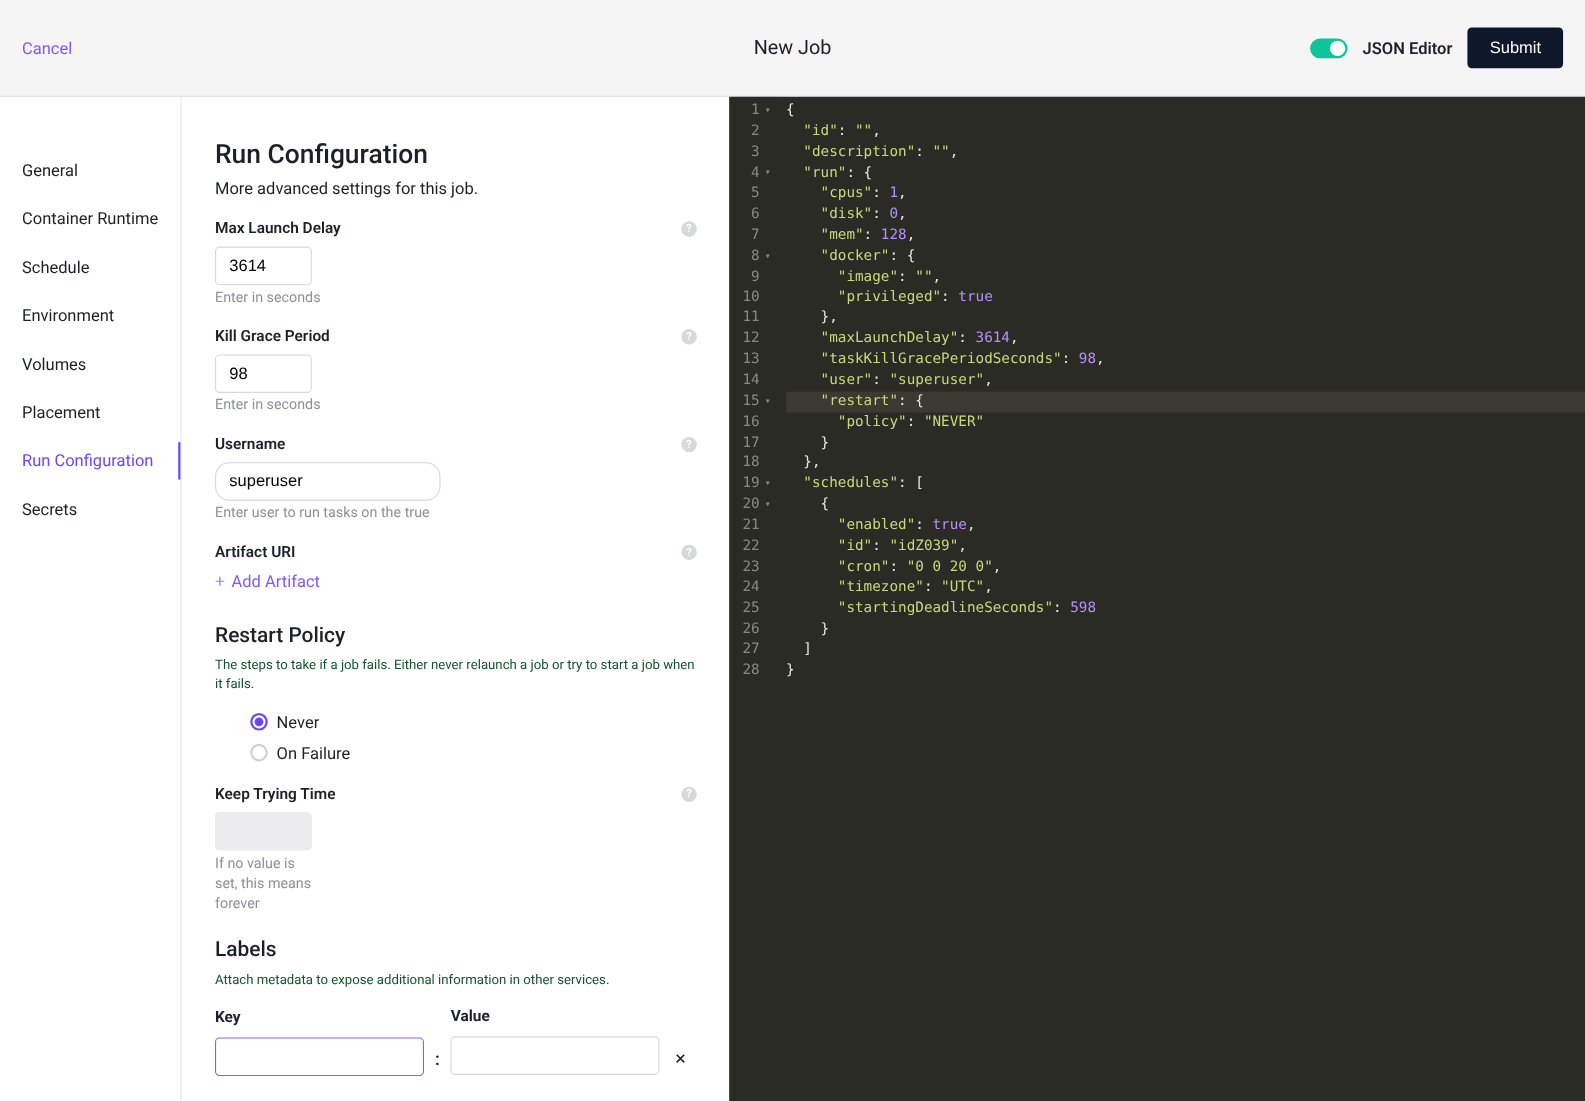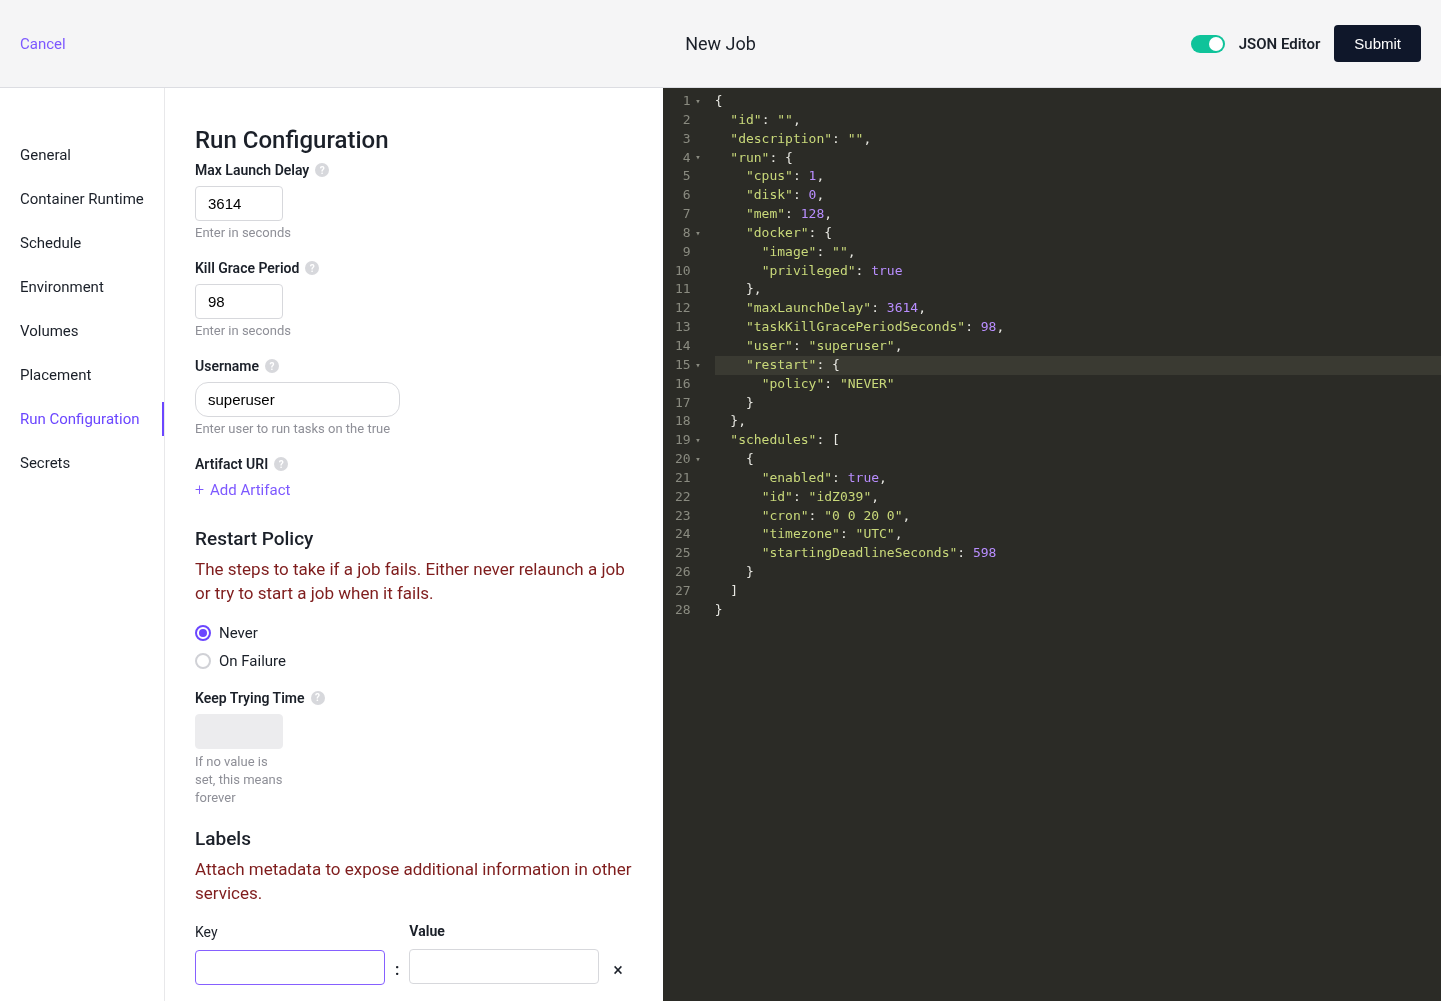--- a/index.html
+++ b/index.html
@@ -44,21 +44,21 @@
   padding: 8px 0 8px 20px; font-size: 15px; color: #1b2029; cursor: pointer;
   border-right: 2px solid transparent; margin-bottom: 10px;
 }
 .sidebar-item.active { color: #6b46ff; border-right: 2px solid #6b46ff; }
 .form-panel {
   width: 498px; padding: 38px 30px 30px 30px; overflow-y: auto;
 }
 .form-panel h1 { font-size: 24px; font-weight: 500; margin-bottom: 8px; }
 .form-panel .subtitle { font-size: 15px; color: #1b2029; margin-bottom: 20px; }
 .field-label {
-  font-weight: 600; font-size: 14px; margin-bottom: 8px; display: flex; align-items: center; gap: 6px;
+  font-weight: 600; font-size: 14px; margin-bottom: 8px; display: flex; align-items: center; gap: 6px; justify-content: space-between;
 }
 .help-icon {
   width: 14px; height: 14px; border-radius: 50%; background: #d7d8dc; color: #fff;
   display: inline-flex; align-items: center; justify-content: center; font-size: 10px; font-weight: bold;
 }
 .text-input {
   border: 1px solid #d7d8dc; border-radius: 4px; padding: 8px 12px; font-size: 15px; width: 88px;
   margin-bottom: 4px;
 }
 .text-input.wide { width: 205px; border-radius: 13px; }
@@ -66,32 +66,32 @@
 .text-input.focused { border: 1px solid #8660ff; outline: none; }
 .text-input.disabled { background: #ececee; border: 1px solid #ececee; }
 .hint { font-size: 13px; color: #8e8f97; margin-bottom: 20px; }
 .hint.narrow { max-width: 90px; line-height: 1.4; }
 .add-artifact {
   color: #7d58ff; font-size: 15px; cursor: pointer; display: flex; align-items: center; gap: 6px;
   margin-bottom: 28px; margin-top: 4px;
 }
 .plus-icon { font-size: 16px; font-weight: 300; }
 .section-title { font-size: 19px; font-weight: 500; margin-bottom: 8px; }
-.section-desc { font-size: 17px; color: #7f1d1d; margin-bottom: 18px; line-height: 1.4; }
-.radio-row { display: flex; align-items: center; gap: 8px; margin-bottom: 10px; }
+.section-desc { font-size: 12px; color: #14532d; margin-bottom: 18px; line-height: 1.4; }
+.radio-row { display: flex; gap: 8px; margin-bottom: 10px; margin-left: 32px; }
 .radio {
   width: 16px; height: 16px; border: 2px solid #d0d1d6; border-radius: 50%; cursor: pointer;
   display: inline-flex; align-items: center; justify-content: center;
 }
 .radio.checked { border-color: #6b46ff; }
 .radio.checked .radio-dot { width: 8px; height: 8px; background: #6b46ff; border-radius: 50%; }
 .radio-label { font-size: 15px; }
 .labels-row { display: flex; gap: 10px; align-items: flex-start; }
 .labels-col { display: flex; flex-direction: column; }
-.labels-col .col-head { font-weight: 400; font-size: 14px; margin-bottom: 10px; }
+.labels-col .col-head { font-weight: 700; font-size: 14px; margin-bottom: 10px; }
 .kv-row { display: flex; align-items: center; gap: 10px; }
 .colon { font-size: 16px; font-weight: 600; }
 .remove-x { font-size: 18px; color: #1b2029; cursor: pointer; padding: 0 4px; }
 .json-panel {
   flex: 1; background: #2b2b26; display: flex; font-family: "Menlo","Consolas",monospace;
   font-size: 13px; line-height: 1.45; overflow: auto;
 }
 .gutter {
   background: #2b2b26; color: #8a8b80; text-align: right; padding: 4px 8px 4px 12px;
   user-select: none; min-width: 44px;
@@ -132,20 +132,21 @@
     <div class="sidebar-item">Schedule</div>
     <div class="sidebar-item">Environment</div>
     <div class="sidebar-item">Volumes</div>
     <div class="sidebar-item">Placement</div>
     <div class="sidebar-item active">Run Configuration</div>
     <div class="sidebar-item">Secrets</div>
   </div>
 
   <div class="form-panel">
     <h1>Run Configuration</h1>
+    <p class="subtitle">More advanced settings for this job.</p>
 
     <div class="field-label">
       <span>Max Launch Delay</span>
       <span class="help-icon">?</span>
     </div>
     <input class="text-input" value="3614" style="">
     <div class="hint">Enter in seconds</div>
 
     <div class="field-label">
       <span>Kill Grace Period</span>

